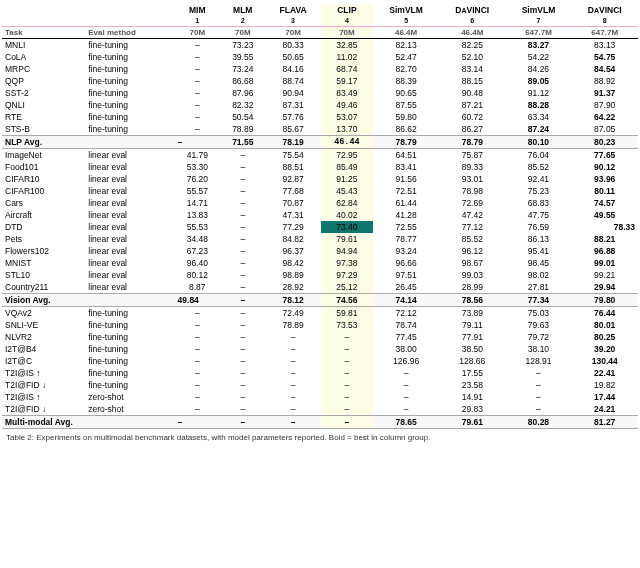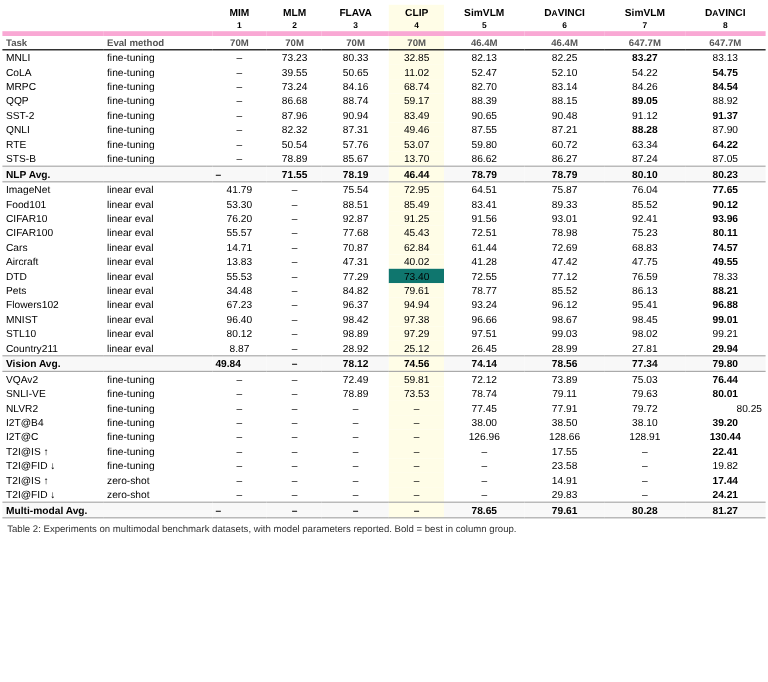--- a/index.html
+++ b/index.html
@@ -24,21 +24,21 @@
       text-align: center;
       white-space: nowrap;
     }
     td:first-child, td:nth-child(2) {
       text-align: left;
     }
     th:first-child, th:nth-child(2) {
       text-align: left;
     }
     .header-row th {
-      border-bottom: 4px solid #f9a8d4;
+      border-bottom: 1px solid #f9a8d4;
       font-weight: bold;
       vertical-align: bottom;
     }
     .subheader-row th {
       border-bottom: 1px solid #000;
       font-size: 8px;
       color: #555;
     }
     .section-avg {
       font-weight: bold;
@@ -173,29 +173,29 @@
         </tr>
         <tr>
           <td>STS-B</td>
           <td>fine-tuning</td>
           <td>–</td>
           <td>78.89</td>
           <td>85.67</td>
           <td style="background: rgb(255, 253, 231);">13.70</td>
           <td>86.62</td>
           <td>86.27</td>
-          <td style="font-weight: normal;">87.24</td>
+          <td style="font-weight: bold;">87.24</td>
           <td>87.05</td>
         </tr>
         <tr class="section-avg">
           <td colspan="2" style="font-weight: bold;">NLP Avg.</td>
           <td>–</td>
           <td>71.55</td>
           <td>78.19</td>
-          <td style="background: rgb(255, 253, 231);">46.44</td>
+          <td style="background: rgb(255, 253, 231); font-family: Liberation Mono, monospace;">46.44</td>
           <td>78.79</td>
           <td>78.79</td>
           <td>80.10</td>
           <td style="font-weight: bold;">80.23</td>
         </tr>
         <tr>
           <td>ImageNet</td>
           <td>linear eval</td>
           <td>41.79</td>
           <td>–</td>
@@ -269,21 +269,21 @@
         <tr>
           <td>DTD</td>
           <td>linear eval</td>
           <td>55.53</td>
           <td>–</td>
           <td>77.29</td>
           <td style="background: #0f766e;">73.40</td>
           <td>72.55</td>
           <td>77.12</td>
           <td>76.59</td>
-          <td style="font-weight: normal;">78.33</td>
+          <td style="font-weight: bold; text-align: right;">78.33</td>
         </tr>
         <tr>
           <td>Pets</td>
           <td>linear eval</td>
           <td>34.48</td>
           <td>–</td>
           <td>84.82</td>
           <td style="background: rgb(255, 253, 231);">79.61</td>
           <td>78.77</td>
           <td>85.52</td>
@@ -376,21 +376,21 @@
         <tr>
           <td>NLVR2</td>
           <td>fine-tuning</td>
           <td>–</td>
           <td>–</td>
           <td>–</td>
           <td style="background: rgb(255, 253, 231);">–</td>
           <td>77.45</td>
           <td>77.91</td>
           <td>79.72</td>
-          <td style="font-weight: normal; text-align: right;">80.25</td>
+          <td style="font-weight: bold;">80.25</td>
         </tr>
         <tr>
           <td>I2T@B4</td>
           <td>fine-tuning</td>
           <td>–</td>
           <td>–</td>
           <td>–</td>
           <td style="background: rgb(255, 253, 231);">–</td>
           <td>38.00</td>
           <td>38.50</td>

